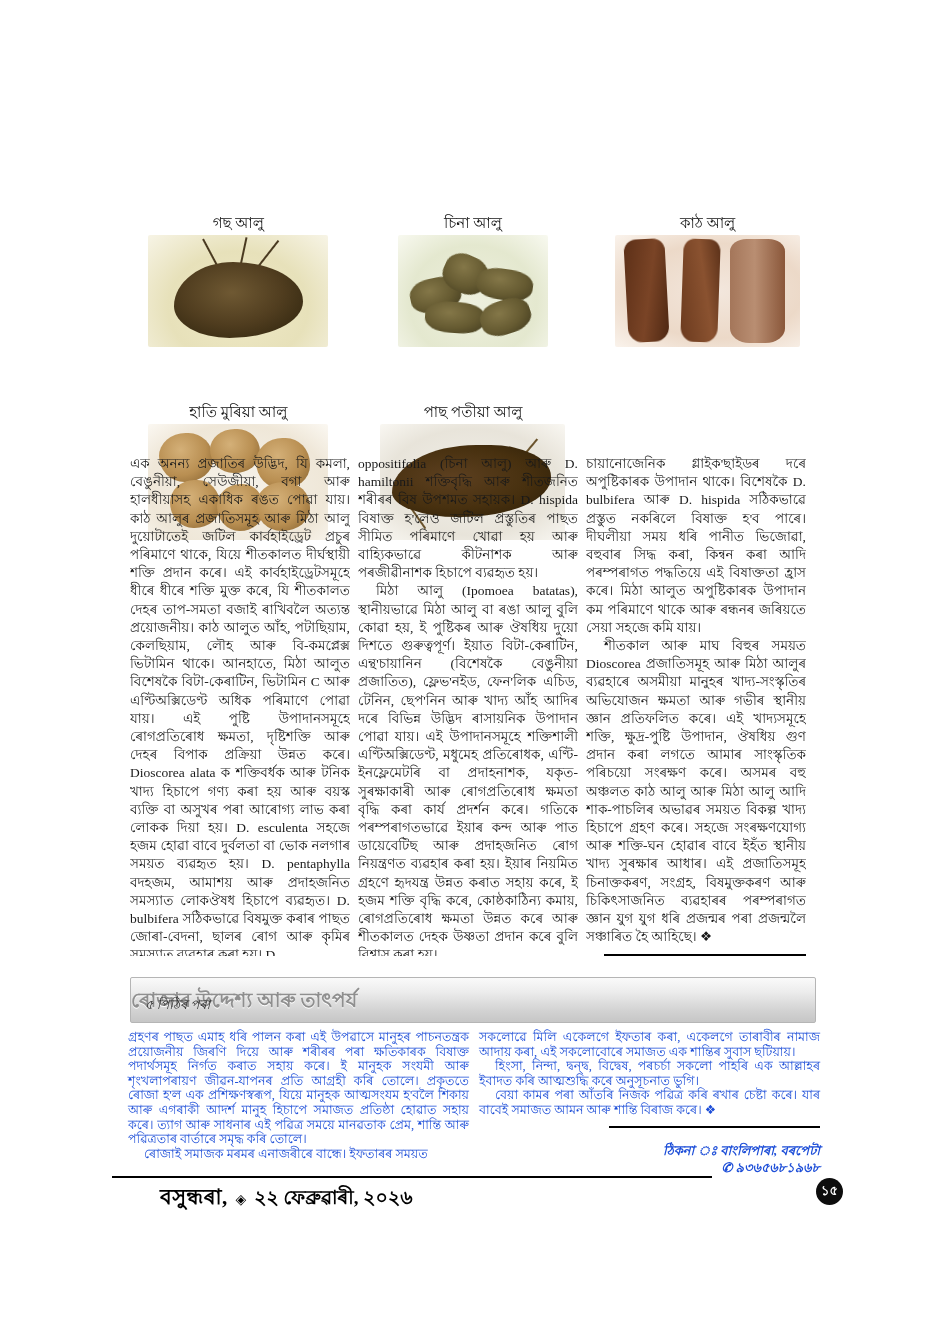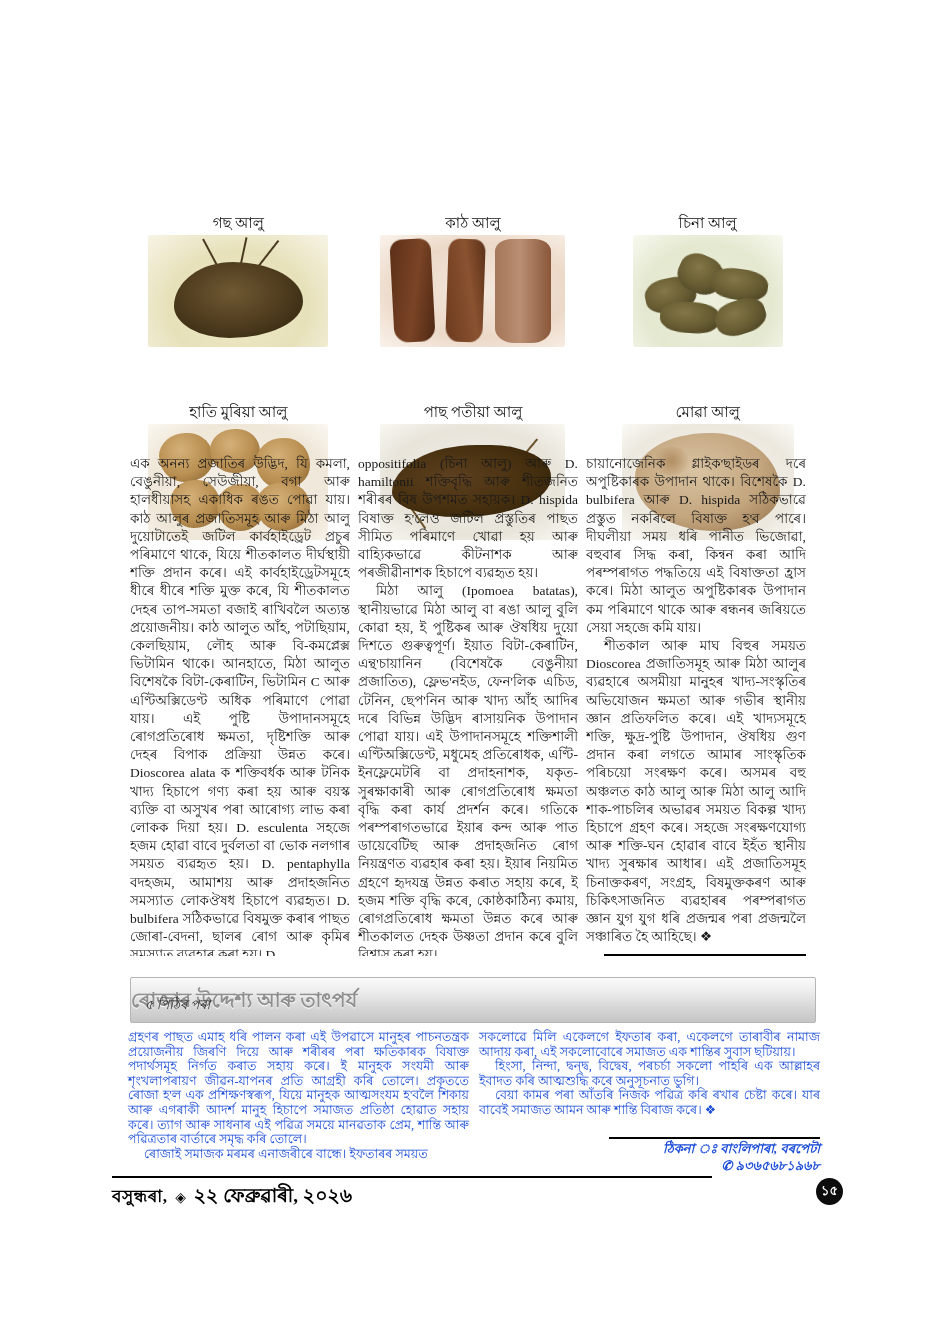--- a/index.html
+++ b/index.html
@@ -88,28 +88,28 @@
     background:linear-gradient(180deg,#fafafa 0%,#ededed 30%,#d2d2d2 75%,#c6c6c6 100%);
     border:1px solid #b5b5b5; border-radius:2px; display:flex; align-items:center; }
   .banner-from { position:absolute; left:14px; bottom:6px; font-style:italic; font-size:13px; color:#2b2b2b; }
   .banner-title { width:100%; text-align:left; font-weight:bold; font-size:20px; line-height:34px;
     color:#8f8f8f; text-shadow:0 1px 0 #ffffff; }
 
   
   .roja { position:absolute; left:128px; top:1030px; width:692px; display:flex; column-gap:10px; }
   .roja .rcol { width:341px; font-size:12.6px; line-height:14.6px; text-align:justify; color:#1d4ed8; }
   .roja p.indent { text-indent:16px; }
-  .address-credit { margin-top:19px; margin-left:auto; width:62%;
-    border-top:2px solid #000; padding-top:1px;
+  .address-credit { margin-top:8px; margin-left:auto; width:62%;
+    border-top:2px solid #000; padding-top:14px;
     font-style:italic; font-weight:bold; text-align:right; font-size:13px; line-height:17px; }
 
   
   .footer-rule { position:absolute; left:112px; top:1176px; width:600px; height:2px; background:#000; }
   .footer-line { position:absolute; left:112px; top:1181px; font-size:19px; font-weight:bold; color:#000; }
-  .footer-masthead { font-size:17px; letter-spacing:0.5px; }
+  .footer-masthead { font-size:21px; letter-spacing:0.5px;margin-left:48px; }
   .footer-ornament { font-size:14px; padding:0 3px; }
   .page-badge { position:absolute; left:816px; top:1178px; width:27px; height:27px;
     background:#0d0d0d; color:#fff; border-radius:50%;
     display:flex; align-items:center; justify-content:center; font-size:13px; font-weight:bold; }
 </style>
 </head>
 <body>
 
 <div class="page">
 
@@ -119,36 +119,36 @@
       <div class="photo-caption">গছ আলু</div>
       <div class="photo p1 ph-r1 w180">
         <span class="root r1"></span>
         <span class="root r2"></span>
         <span class="root r3"></span>
         <div class="blob"></div>
       </div>
     </div>
 
     <div class="photo-cell">
-      <div class="photo-caption">কাঠ আলু</div>
-      <div class="photo p3 ph-r1 w185">
-        <div class="bark b1"></div>
-        <div class="bark b2"></div>
-        <div class="bark b3"></div>
-      </div>
-    </div>
-
-    <div class="photo-cell">
       <div class="photo-caption">চিনা আলু</div>
       <div class="photo p2 ph-r1 w150">
         <span class="lump l1"></span>
         <span class="lump l2"></span>
         <span class="lump l3"></span>
         <span class="lump l4"></span>
         <span class="lump l5"></span>
+      </div>
+    </div>
+
+    <div class="photo-cell">
+      <div class="photo-caption">কাঠ আলু</div>
+      <div class="photo p3 ph-r1 w185">
+        <div class="bark b1"></div>
+        <div class="bark b2"></div>
+        <div class="bark b3"></div>
       </div>
     </div>
 
     <div class="photo-cell">
       <div class="photo-caption">হাতি মুৰিয়া আলু</div>
       <div class="photo p4 ph-r2 w180">
         <span class="nub n1"></span>
         <span class="nub n2"></span>
         <span class="nub n3"></span>
         <span class="nub n4"></span>
@@ -159,27 +159,20 @@
 
     <div class="photo-cell">
       <div class="photo-caption">পাছ পতীয়া আলু</div>
       <div class="photo p5 ph-r2 w185">
         <span class="root r1"></span>
         <span class="root r2"></span>
         <div class="blob"></div>
       </div>
     </div>
 
-    <div class="photo-cell">
-      <div class="photo-caption">মোৱা আলু</div>
-      <div class="photo p6 ph-r2 w172">
-        <div class="blob"></div>
-        <span class="nub"></span>
-      </div>
-    </div>
   </div>
 
   <div class="article">
     <div class="col">
       <p>এক অনন্য প্ৰজাতিৰ উদ্ভিদ, যি কমলা, বেঙুনীয়া, সেউজীয়া, বগা আৰু হালধীয়াসহ একাধিক ৰঙত পোৱা যায়। কাঠ আলুৰ প্ৰজাতিসমূহ আৰু মিঠা আলু দুয়োটাতেই জটিল কাৰ্বহাইড্ৰেট প্ৰচুৰ পৰিমাণে থাকে, যিয়ে শীতকালত দীৰ্ঘস্থায়ী শক্তি প্ৰদান কৰে। এই কাৰ্বহাইড্ৰেটসমূহে ধীৰে ধীৰে শক্তি মুক্ত কৰে, যি শীতকালত দেহৰ তাপ-সমতা বজাই ৰাখিবলৈ অত্যন্ত প্ৰয়োজনীয়। কাঠ আলুত আঁহ, পটাছিয়াম, কেলছিয়াম, লৌহ আৰু বি-কমপ্লেক্স ভিটামিন থাকে। আনহাতে, মিঠা আলুত বিশেষকৈ বিটা-কেৰাটিন, ভিটামিন C আৰু এণ্টিঅক্সিডেণ্ট অধিক পৰিমাণে পোৱা যায়। এই পুষ্টি উপাদানসমূহে ৰোগপ্ৰতিৰোধ ক্ষমতা, দৃষ্টিশক্তি আৰু দেহৰ বিপাক প্ৰক্ৰিয়া উন্নত কৰে। Dioscorea alata ক শক্তিবৰ্ধক আৰু টনিক খাদ্য হিচাপে গণ্য কৰা হয় আৰু বয়স্ক ব্যক্তি বা অসুখৰ পৰা আৰোগ্য লাভ কৰা লোকক দিয়া হয়। D. esculenta সহজে হজম হোৱা বাবে দুৰ্বলতা বা ভোক নলগাৰ সময়ত ব্যৱহৃত হয়। D. pentaphylla বদহজম, আমাশয় আৰু প্ৰদাহজনিত সমস্যাত লোকঔষধ হিচাপে ব্যৱহৃত। D. bulbifera সঠিকভাৱে বিষমুক্ত কৰাৰ পাছত জোৰা-বেদনা, ছালৰ ৰোগ আৰু কৃমিৰ সমস্যাত ব্যৱহাৰ কৰা হয়। D.</p>
     </div>
     <div class="col">
       <p>oppositifolia (চিনা আলু) আৰু D. hamiltonii শক্তিবৃদ্ধি আৰু শীতজনিত শৰীৰৰ বিষ উপশমত সহায়ক। D. hispida বিষাক্ত হ'লেও জটিল প্ৰস্তুতিৰ পাছত সীমিত পৰিমাণে খোৱা হয় আৰু বাহ্যিকভাৱে কীটনাশক আৰু পৰজীৱীনাশক হিচাপে ব্যৱহৃত হয়।</p>
       <p class="indent">মিঠা আলু (Ipomoea batatas), স্থানীয়ভাৱে মিঠা আলু বা ৰঙা আলু বুলি কোৱা হয়, ই পুষ্টিকৰ আৰু ঔষধিয় দুয়ো দিশতে গুৰুত্বপূৰ্ণ। ইয়াত বিটা-কেৰাটিন, এন্থ'চায়ানিন (বিশেষকৈ বেঙুনীয়া প্ৰজাতিত), ফ্লেভ'নইড, ফেন'লিক এচিড, টেনিন, ছেপ'নিন আৰু খাদ্য আঁহ আদিৰ দৰে বিভিন্ন উদ্ভিদ ৰাসায়নিক উপাদান পোৱা যায়। এই উপাদানসমূহে শক্তিশালী এণ্টিঅক্সিডেণ্ট, মধুমেহ প্ৰতিৰোধক, এণ্টি-ইনফ্লেমেটৰি বা প্ৰদাহনাশক, যকৃত-সুৰক্ষাকাৰী আৰু ৰোগপ্ৰতিৰোধ ক্ষমতা বৃদ্ধি কৰা কাৰ্য প্ৰদৰ্শন কৰে। গতিকে পৰম্পৰাগতভাৱে ইয়াৰ কন্দ আৰু পাত ডায়েবেটিছ আৰু প্ৰদাহজনিত ৰোগ নিয়ন্ত্ৰণত ব্যৱহাৰ কৰা হয়। ইয়াৰ নিয়মিত গ্ৰহণে হৃদযন্ত্ৰ উন্নত কৰাত সহায় কৰে, ই হজম শক্তি বৃদ্ধি কৰে, কোষ্ঠকাঠিন্য কমায়, ৰোগপ্ৰতিৰোধ ক্ষমতা উন্নত কৰে আৰু শীতকালত দেহক উষ্ণতা প্ৰদান কৰে বুলি বিশ্বাস কৰা হয়।</p>
 

